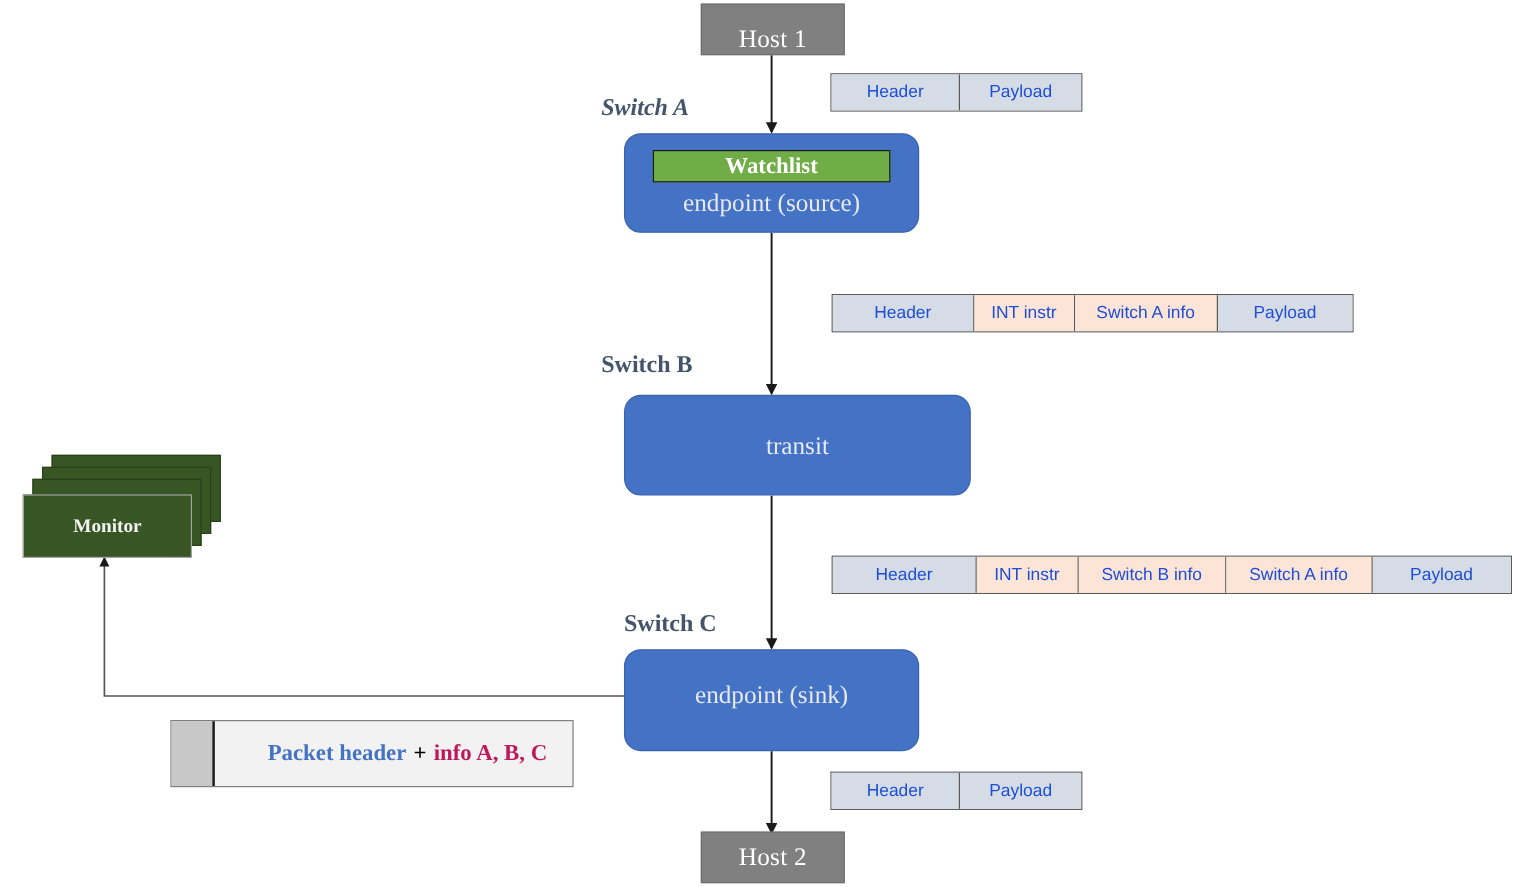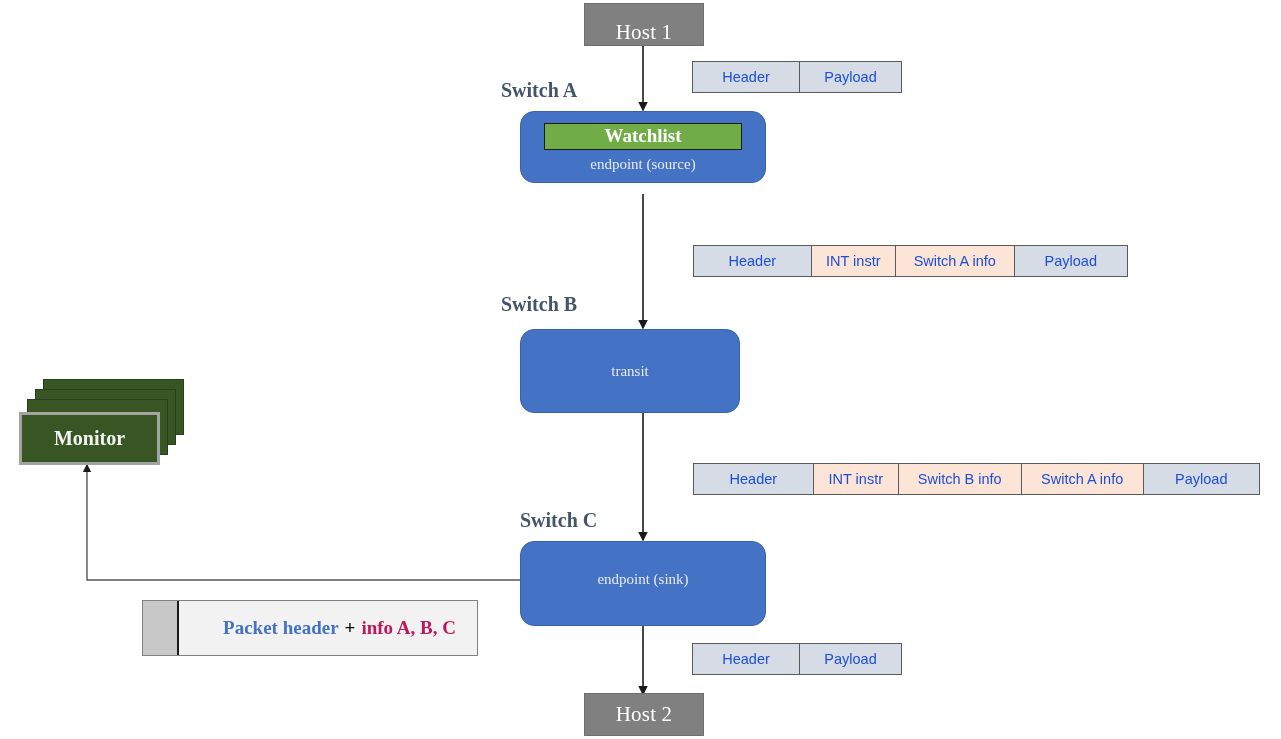--- a/index.html
+++ b/index.html
@@ -39,21 +39,21 @@
     border: 1px solid #3a63ad;
     border-radius: 14px;
     display: flex;
     flex-direction: column;
     align-items: center;
     justify-content: center;
   }
   .switch-role {
     color: #e8eaf0;
     font-family: "Liberation Serif", serif;
-    font-size: 15px;
+    font-size: 21px;
     line-height: 1;
   }
   .switch-label {
     color: #44546a;
     font-family: "Liberation Serif", serif;
     font-weight: bold;
     font-size: 20px;
     white-space: nowrap;
   }
   .inner-chip {
@@ -93,25 +93,25 @@
   .pk-int  { background: #fce4d6; }
 
   
   .mon-sheet {
     background: #375623;
     border: 1px solid #27401a;
     box-sizing: border-box;
   }
   .mon-front {
     background: #375623;
-    border: 3px solid #a3a3a3;
+    border: 1px solid #a3a3a3;
     color: #f2f2f2;
     font-family: "Liberation Serif", serif;
     font-weight: bold;
-    font-size: 20px;
+    font-size: 16px;
     display: flex;
     align-items: center;
     justify-content: center;
     box-sizing: border-box;
   }
 
   
   .legend {
     display: flex;
     border: 1px solid #808080;
@@ -173,35 +173,35 @@
 
   <div class="abs host" style="left:584px; top:3px; width:120px; height:43px;align-items:flex-end;">
     <span>Host 1</span>
   </div>
 
   <div class="abs packet" style="left:692px; top:61px; width:210px;">
     <div class="pk-field pk-hdr" style="flex:1.05">Header</div>
     <div class="pk-field pk-hdr" style="flex:1">Payload</div>
   </div>
 
-  <div class="abs switch-label" style="left:501px; top:79px;">Switch A</div>
-  <div class="abs switch" style="left:520px; top:111px; width:246px; height:72px;">
+  <div class="abs switch-label" style="left:501px; top:79px;font-style:italic;">Switch A</div>
+  <div class="abs switch" style="left:520px; top:111px; width:246px; height:83px;">
     <div class="inner-chip chip-green" style="width:198px; height:27px; margin-bottom:7px;">Watchlist</div>
     <div class="switch-role">endpoint (source)</div>
   </div>
 
   <div class="abs packet" style="left:693px; top:245px; width:435px;">
     <div class="pk-field pk-hdr" style="flex:1.12">Header</div>
     <div class="pk-field pk-int" style="flex:.80">INT instr</div>
     <div class="pk-field pk-int" style="flex:1.13">Switch A info</div>
     <div class="pk-field pk-hdr" style="flex:1.08">Payload</div>
   </div>
 
   <div class="abs switch-label" style="left:501px; top:293px;">Switch B</div>
-  <div class="abs switch" style="left:520px; top:329px; width:220px; height:84px;">
+  <div class="abs switch" style="left:520px; top:329px; width:289px; height:84px;">
     <div class="switch-role">transit</div>
   </div>
 
   <div class="abs packet" style="left:693px; top:463px; width:567px;">
     <div class="pk-field pk-hdr" style="flex:1.10">Header</div>
     <div class="pk-field pk-int" style="flex:.78">INT instr</div>
     <div class="pk-field pk-int" style="flex:1.13">Switch B info</div>
     <div class="pk-field pk-int" style="flex:1.12">Switch A info</div>
     <div class="pk-field pk-hdr" style="flex:1.07">Payload</div>
   </div>

